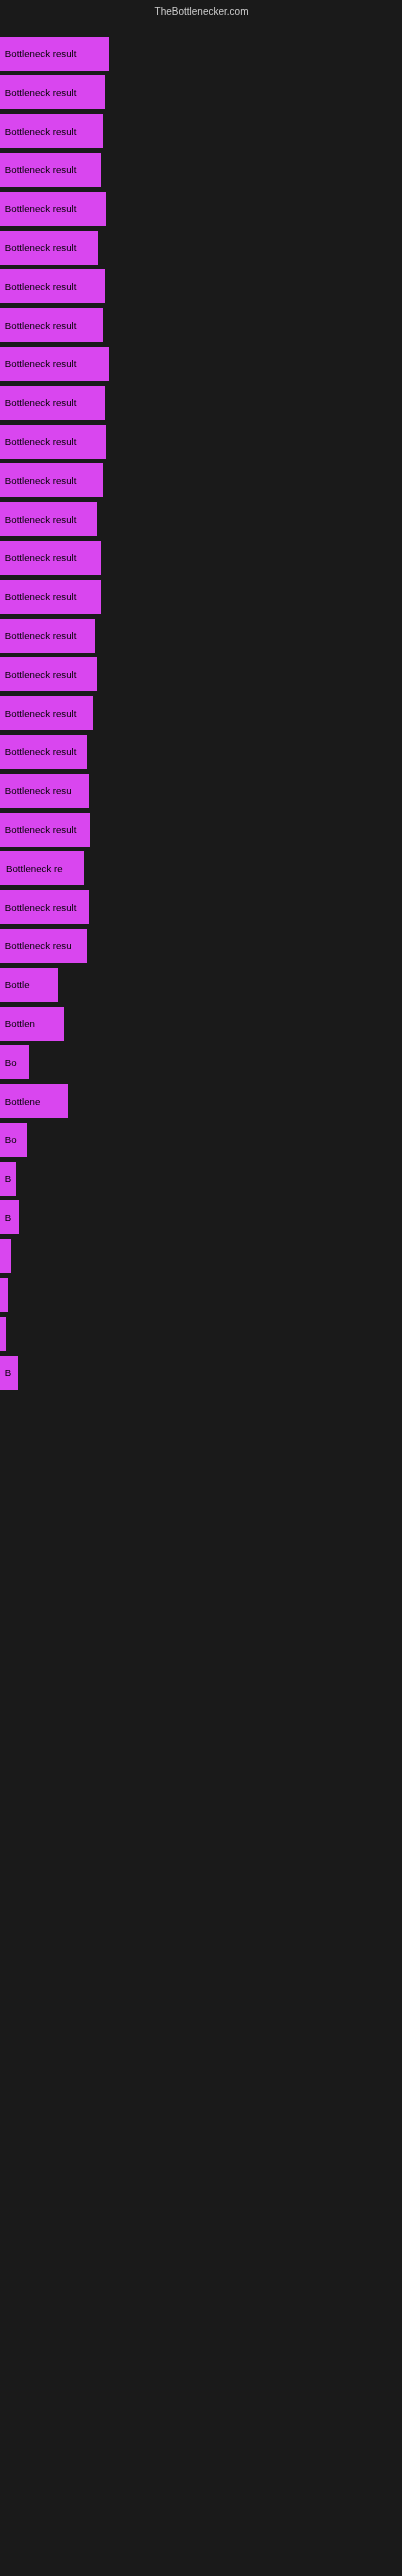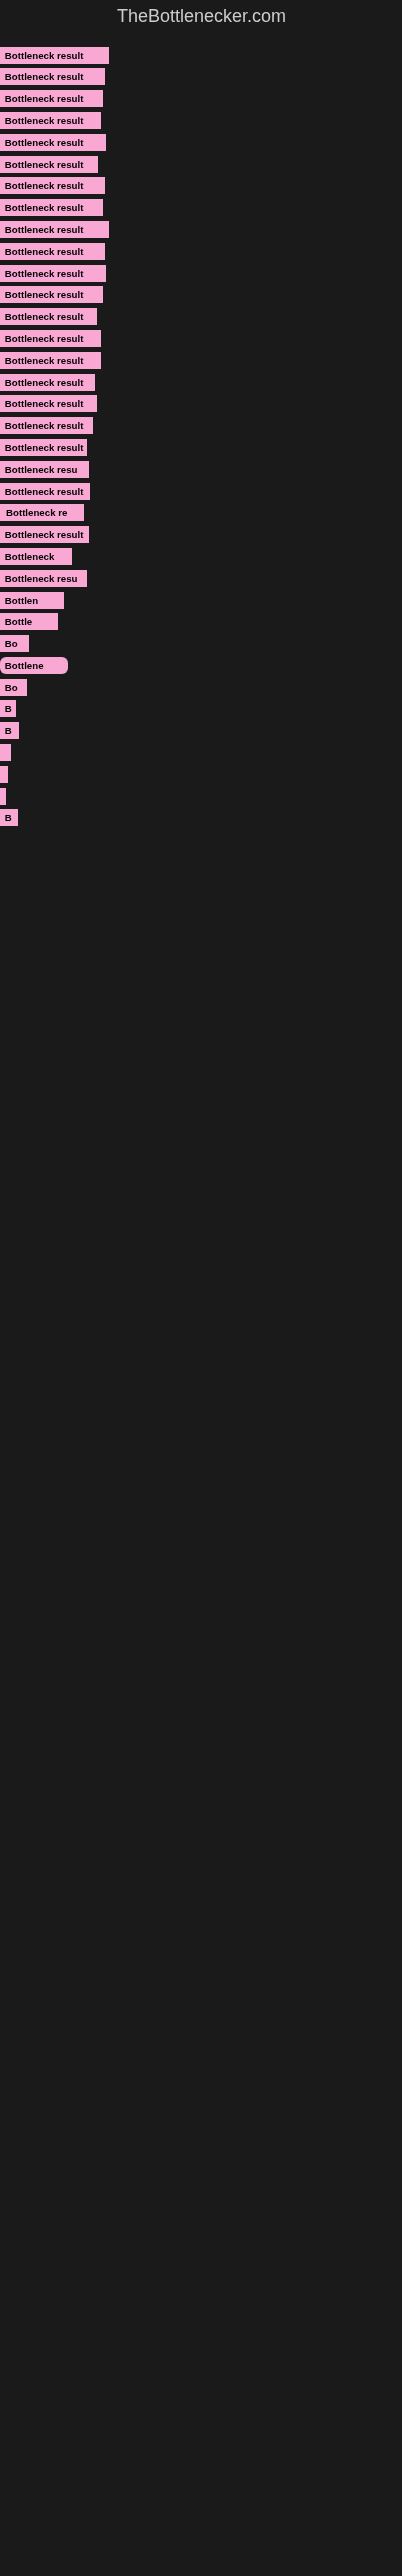--- a/index.html
+++ b/index.html
@@ -12,44 +12,44 @@
       background-color: #1a1a1a;
       width: 403px;
       min-height: 2576px;
       font-family: Arial, sans-serif;
       position: relative;
     }
 
     .site-title {
       text-align: center;
       color: #cccccc;
-      font-size: 18px;
+      font-size: 10px;
       padding: 6.4px 0;
       background-color: #1a1a1a;
     }
 
     .bars-container {
       padding: 8px 0;
     }
 
     .bar-row {
       margin: 4.8px 0;
       display: flex;
       align-items: center;
     }
 
     .bar {
-      background-color: #f9a8d4;
-      height: 17px;
+      background-color: #d946ef;
+      height: 34px;
       display: flex;
       align-items: center;
       padding-left: 4.8px;
       color: #000;
       font-size: 9.7px;
-      font-weight: bold;
+      font-weight: normal;
       white-space: nowrap;
       overflow: hidden;
     }
   </style>
 </head>
 <body>
 
 <div class="site-title">
   <span>TheBottlenecker.com</span>
 </div>
@@ -118,36 +118,33 @@
     <div class="bar-row">
       <div class="bar" style="width: 90px;">Bottleneck result</div>
     </div>
     <div class="bar-row">
       <div class="bar" style="width: 84px; padding-left: 6px;">Bottleneck re</div>
     </div>
     <div class="bar-row">
       <div class="bar" style="width: 89px;">Bottleneck result</div>
     </div>
     <div class="bar-row">
-      <div class="bar" style="width: 72px;">Bottleneck</div>
+      <div class="bar" style="width: 87px;">Bottleneck resu</div>
     </div>
     <div class="bar-row">
-      <div class="bar" style="width: 87px;">Bottleneck resu</div>
+      <div class="bar" style="width: 58px;">Bottle</div>
     </div>
     <div class="bar-row">
       <div class="bar" style="width: 64px;">Bottlen</div>
     </div>
     <div class="bar-row">
-      <div class="bar" style="width: 58px;">Bottle</div>
-    </div>
-    <div class="bar-row">
       <div class="bar" style="width: 29px;">Bo</div>
     </div>
     <div class="bar-row">
-      <div class="bar" style="width: 68px; border-radius: 6px;">Bottlene</div>
+      <div class="bar" style="width: 68px;">Bottlene</div>
     </div>
     <div class="bar-row">
       <div class="bar" style="width: 27px;">Bo</div>
     </div>
     <div class="bar-row">
       <div class="bar" style="width: 16px;">B</div>
     </div>
     <div class="bar-row">
       <div class="bar" style="width: 19.3px;">B</div>
     </div>

